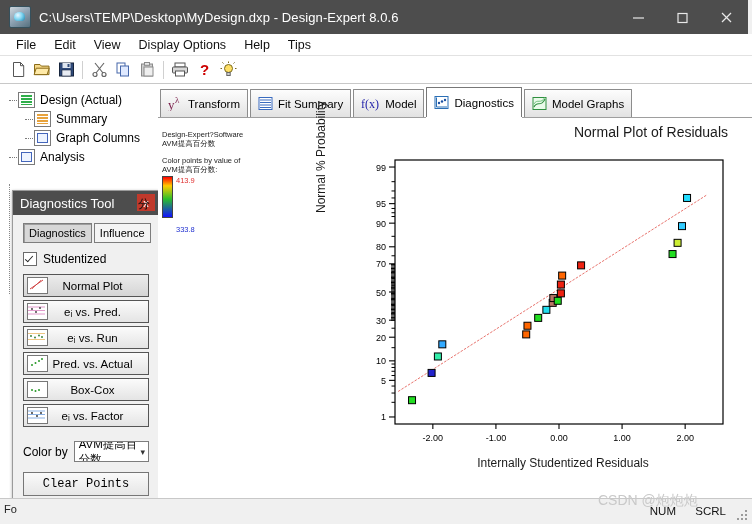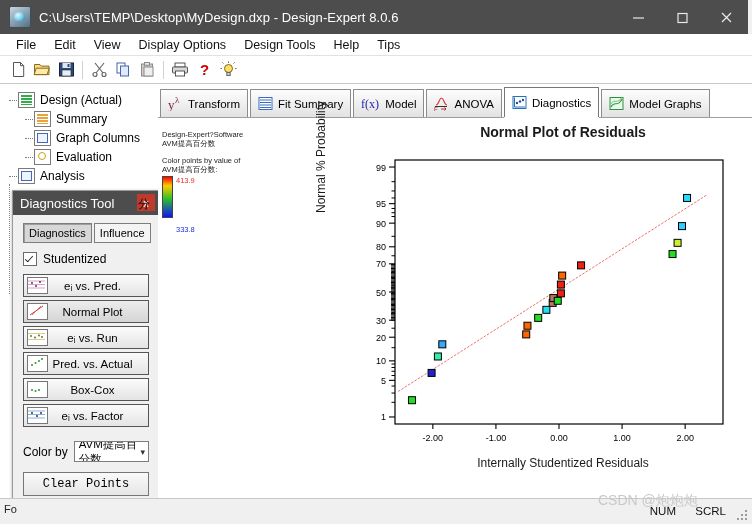--- a/index.html
+++ b/index.html
@@ -168,22 +168,22 @@
   .legendbox .l2{margin-top:8px;}
   .gradbar{
     width:9px;height:40px;border:1px solid #444;
     background:linear-gradient(180deg,#ff0000 0%,#ffcc00 22%,#2bbf2b 55%,#1111ff 100%);
   }
   .gradwrap{display:flex;align-items:stretch;margin-top:2px;}
   .gradlabels{margin-left:3px;display:flex;flex-direction:column;justify-content:space-between;height:42px;}
   .gmax{color:#e03030;font-size:7.5px;}
   .gmin{color:#2030d0;font-size:7.5px;margin-top:40px;}
   .charttitle{
-    position:absolute;left:240px;top:6px;width:330px;text-align:center;
-    font-size:14px;color:#1b1b1b;font-weight:bold;
+    position:absolute;left:240px;top:6px;width:330px;text-align:right;
+    font-size:14px;color:#1b1b1b;
   }
   .ylabel{
     position:absolute;left:156px;top:95px;font-size:12px;color:#1b1b1b;
     transform:rotate(-90deg);transform-origin:left top;white-space:nowrap;
   }
   .xlabel{
     position:absolute;left:240px;top:338px;width:330px;text-align:center;
     font-size:12px;color:#1b1b1b;
   }
   .statusbar{
@@ -234,21 +234,20 @@
           </svg>
       </div>
     </div>
   </div>
 
   <div class="menubar">
     <div class="menu-item">File</div>
     <div class="menu-item">Edit</div>
     <div class="menu-item">View</div>
     <div class="menu-item">Display Options</div>
-    <div class="menu-item">Design Tools</div>
     <div class="menu-item">Help</div>
     <div class="menu-item">Tips</div>
   </div>
 
   <div class="toolbar">
     <div class="tb-btn">
       <svg width="17" height="17" viewBox="0 0 17 17">
           <path d="M3.5 1.5h7l3.2 3.2v10.8h-10.2z" fill="#fff" stroke="#555" stroke-width="1"></path>
           <path d="M10.5 1.5v3.2h3.2" fill="none" stroke="#555" stroke-width="1"></path>
         </svg>
@@ -333,27 +332,20 @@
           </span>
         <span>Summary</span>
       </div>
       <div class="tnode ind2">
         <span class="tico ico-sheet ico-blue">
             <span class="dash"></span>
             <span class="fill"></span>
           </span>
         <span>Graph Columns</span>
       </div>
-      <div class="tnode ind2">
-        <span class="tico ico-sheet ico-mag">
-            <span class="dash"></span>
-            <span class="fill"></span>
-          </span>
-        <span>Evaluation</span>
-      </div>
       <div class="tnode ind1">
         <span class="tico ico-sheet ico-blue">
             <span class="dash"></span>
             <span class="fill"></span>
           </span>
         <span>Analysis</span>
       </div>
     </div>
     <div class="vline" style="top:100px;height:110px;left:9px"></div>
   </div>
@@ -370,45 +362,45 @@
       <div class="segbtns">
         <div class="segbtn sel">Diagnostics</div>
         <div class="segbtn">Influence</div>
       </div>
 
       <div class="chkrow">
         <span class="chkbox"></span>
         <span>Studentized</span>
       </div>
 
+      <div class="plotbtn active">
+        <span class="pb-thumb">
+          <svg width="17" height="13" viewBox="0 0 17 13">
+              <line x1="2" y1="11" x2="15" y2="2" stroke="#d04040" stroke-width="1"></line>
+              <line x1="4" y1="11" x2="13" y2="2" stroke="#d04040" stroke-width=".7"></line>
+            </svg>
+        </span>
+        <span class="pb-label">Normal Plot</span>
+      </div>
       <div class="plotbtn">
         <span class="pb-thumb">
           <svg width="17" height="13" viewBox="0 0 17 13">
               <g stroke="#cc55aa" stroke-width=".6">
                 <line x1="0" y1="3" x2="17" y2="3"></line>
                 <line x1="0" y1="6.5" x2="17" y2="6.5"></line>
                 <line x1="0" y1="10" x2="17" y2="10"></line>
               </g>
               <g fill="#333">
                 <circle cx="4" cy="5" r=".9"></circle>
                 <circle cx="8" cy="8" r=".9"></circle>
                 <circle cx="12" cy="4" r=".9"></circle>
               </g>
             </svg>
         </span>
         <span class="pb-label">eᵢ vs. Pred.</span>
-      </div>
-      <div class="plotbtn active">
-        <span class="pb-thumb">
-          <svg width="17" height="13" viewBox="0 0 17 13">
-              <line x1="2" y1="11" x2="15" y2="2" stroke="#d04040" stroke-width="1"></line>
-              <line x1="4" y1="11" x2="13" y2="2" stroke="#d04040" stroke-width=".7"></line>
-            </svg>
-        </span>
-        <span class="pb-label">Normal Plot</span>
       </div>
       <div class="plotbtn">
         <span class="pb-thumb">
           <svg width="17" height="13" viewBox="0 0 17 13">
               <g stroke="#e0a030" stroke-width=".6">
                 <line x1="0" y1="3.5" x2="17" y2="3.5"></line>
                 <line x1="0" y1="9.5" x2="17" y2="9.5"></line>
               </g>
               <g fill="#2a7a2a">
                 <circle cx="3" cy="6" r=".9"></circle>
@@ -502,31 +494,20 @@
         </span>
         <span>Fit Summary</span>
       </div>
       <div class="tab">
         <span class="tabico">
           <svg width="20" height="15" viewBox="0 0 20 15">
               <text x="0" y="12" font-family="Liberation Serif, serif" font-size="12" fill="#2222aa">f(x)</text>
             </svg>
         </span>
         <span style="margin-left:4px">Model</span>
-      </div>
-      <div class="tab">
-        <span class="tabico">
-          <svg width="15" height="15" viewBox="0 0 15 15">
-              <path d="M2 9 C5 9 5 2 7.5 2 C10 2 10 9 13 9" fill="none" stroke="#cc3333" stroke-width="1.1"></path>
-              <line x1="1" y1="10.5" x2="13" y2="10.5" stroke="#333" stroke-width="1"></line>
-              <text x="0" y="15" font-family="Liberation Sans, sans-serif" font-size="6" fill="#b02020">F</text>
-              <path d="M7 13 h5 l-1.5 -1.5 M12 13 l-1.5 1.5" stroke="#b02020" fill="none" stroke-width=".9"></path>
-            </svg>
-        </span>
-        <span>ANOVA</span>
       </div>
       <div class="tab active">
         <span class="tabico">
           <svg width="15" height="15" viewBox="0 0 15 15">
               <rect x="1" y="1.5" width="13" height="12" fill="#fff" stroke="#2b6fb5"></rect>
               <line x1="2.5" y1="2.5" x2="2.5" y2="12" stroke="#2b6fb5"></line>
               <line x1="2.5" y1="12" x2="13" y2="12" stroke="#2b6fb5"></line>
               <g fill="#1a4fa0">
                 <circle cx="5" cy="8" r="1.2"></circle>
                 <circle cx="8" cy="6.5" r="1.2"></circle>

